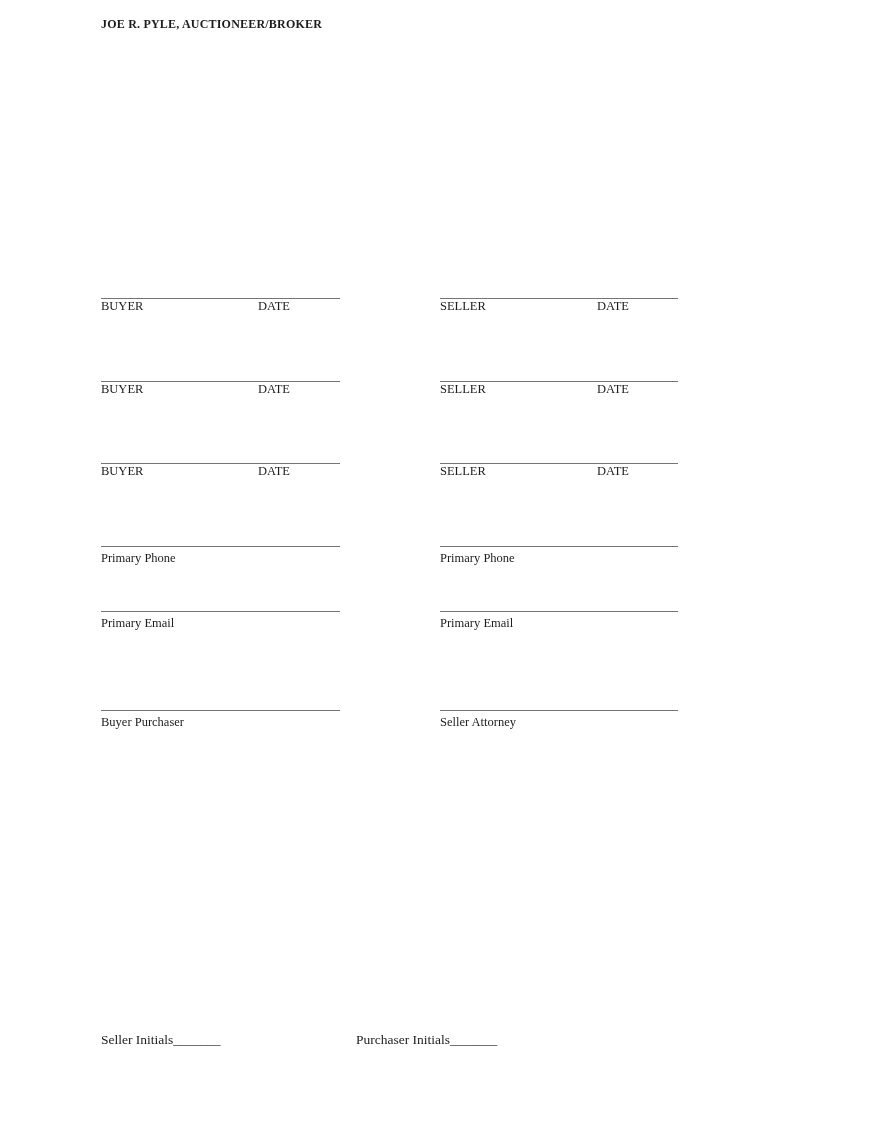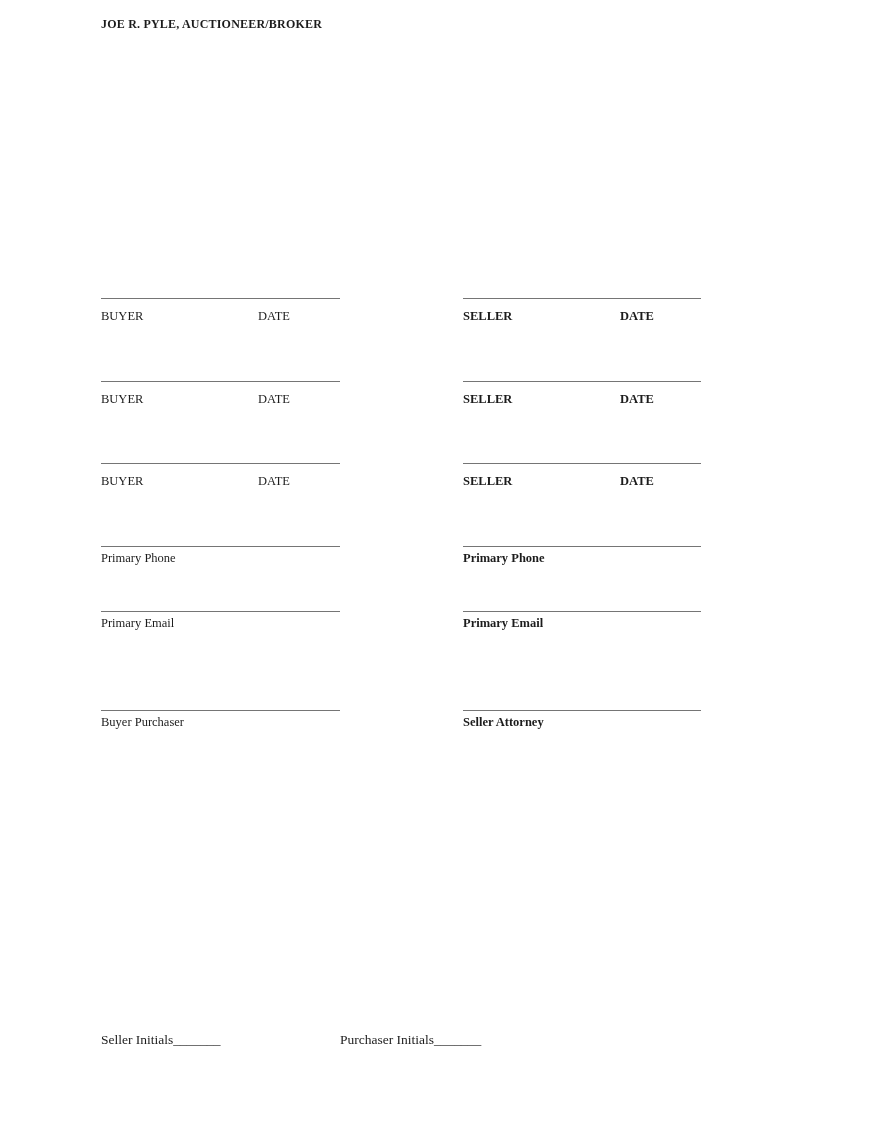--- a/index.html
+++ b/index.html
@@ -26,45 +26,45 @@
     left: 101px;
     top: 219px;
     width: 690px;
     font-size: 12.5px;
     line-height: 16px;
     text-indent: 57px;
   }
   .row { position: absolute; left: 0; width: 877px; }
   .col { position: absolute; top: 0; }
   .col-l { left: 101px; width: 239px; }
-  .col-r { left: 463px; width: 238px; font-weight: bold; }
+  .col-r { left: 440px; width: 238px; }
   .rule {
     height: 0;
     border-top: 1px solid var(--rule-color, #757575);
   }
   .labels {
     position: relative;
-    margin-top: 10px;
+    margin-top: 0;
     font-size: 12.5px;
     line-height: 15px;
     white-space: nowrap;
   }
   .labels .date { position: absolute; left: 157px; top: 0; text-align: center; }
   .contact .labels { margin-top: 4px; }
   .footer-initials {
     position: absolute;
     top: 1031px;
     left: 0;
     width: 877px;
     font-size: 13.5px;
     line-height: 17px;
   }
   .initials-item { position: absolute; top: 0; white-space: nowrap; text-align: right; }
   .initials-seller { left: 101px; }
-  .initials-purchaser { left: 340px; }
+  .initials-purchaser { left: 356px; }
 </style>
 </head>
 <body>
 
 <div class="page">
 
   <div class="doc-header">JOE R. PYLE, AUCTIONEER/BROKER</div>
 
 
   <div class="row" style="top:298px">

